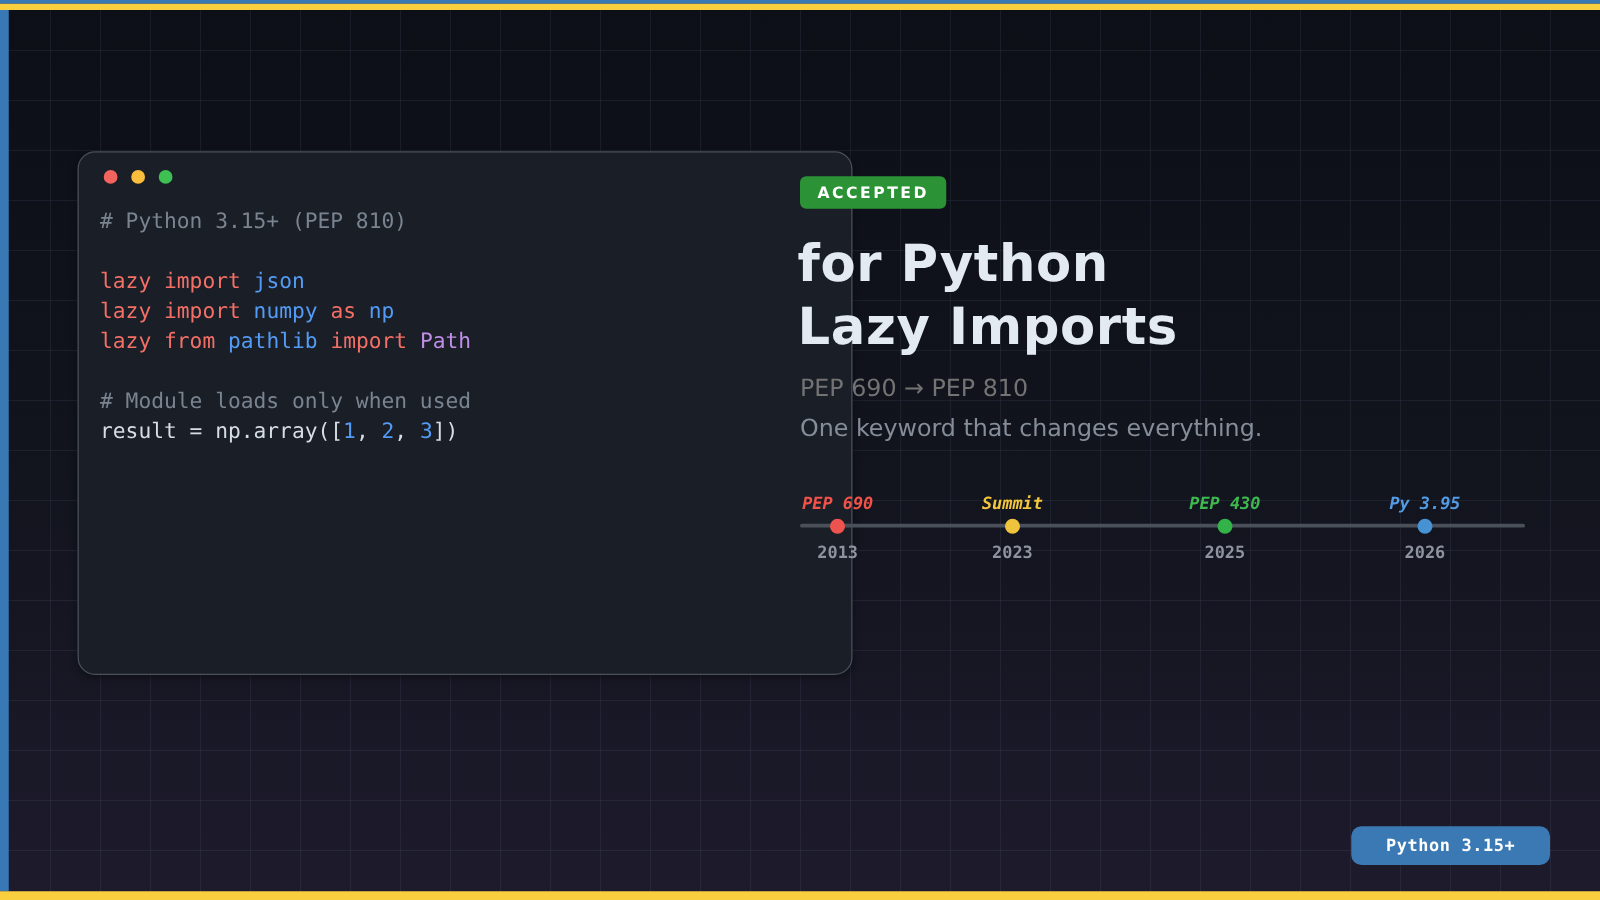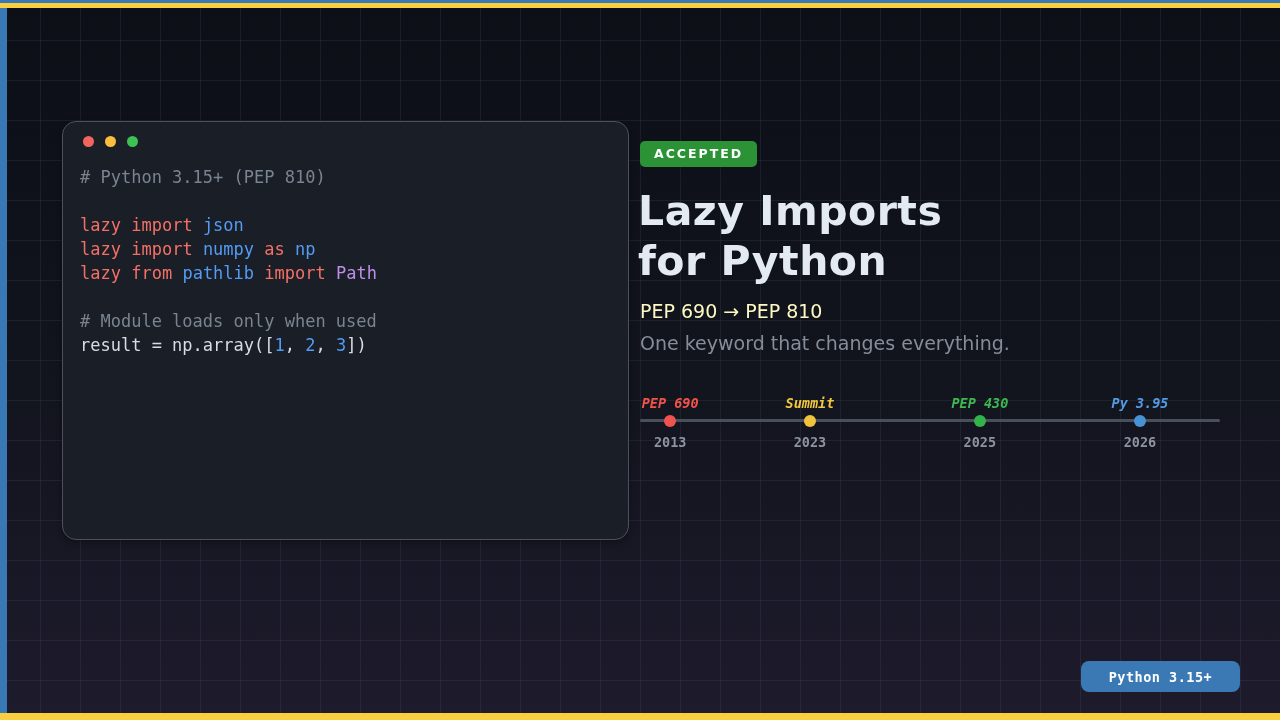--- a/index.html
+++ b/index.html
@@ -18,21 +18,21 @@
 
   
   .edge { position: absolute; z-index: 50; }
   .edge-top-blue   { top: 0; left: 0; right: 0; height: 3px; }
   .edge-top-yellow { top: 3px; left: 0; right: 0; height: 5px; }
   .edge-left       { top: 8px; bottom: 7px; left: 0; width: 7px; }
   .edge-bottom     { bottom: 0; left: 0; right: 0; height: 7px; }
 
   
   .code-window {
-    position: absolute; left: 62px; top: 121px; width: 567px; height: 419px;
+    position: absolute; left: 62px; top: 121px; width: 620px; height: 419px;
     background: #1a1e27;
     border: 1px solid #4a515c;
     border-radius: 14px;
     padding: 13px 17px;
     box-shadow: 0 2px 6px rgba(0,0,0,0.35);
   }
   .traffic { display: flex; gap: 11px; padding-left: 3px; padding-top: 1px; }
   .traffic .dot { width: 11px; height: 11px; border-radius: 50%; display: inline-block; }
   .code-block {
     margin-top: 18px;
@@ -50,21 +50,21 @@
     color: #ffffff; font-size: 12.5px; font-weight: bold; letter-spacing: 2px;
   }
   .page-title {
     position: absolute; left: 638px; top: 186px;
     font-size: 41px; line-height: 50px; font-weight: bold;
     color: #e3eaf2; letter-spacing: 0.5px;
   }
   .page-title span { display: block; }
   .subtitle {
     position: absolute; left: 640px; top: 298px;
-    font-size: 19px; line-height: 26px; color: #fef9c3;
+    font-size: 19px; line-height: 26px; color: #737373;
   }
   .taglines {
     position: absolute; left: 640px; top: 328px;
     font-size: 19px; line-height: 30px; color: #858d99;
   }
   .taglines div { height: 30px; }
 
   
   .timeline { position: absolute; left: 640px; top: 395px; width: 580px; height: 58px; }
   .tl-line { position: absolute; left: 0; right: 0; top: 24px; height: 3px; background: #4a505a; border-radius: 2px; }
@@ -99,22 +99,22 @@
       <span class="dot" style="background: rgb(244, 100, 95);"></span>
       <span class="dot" style="background: rgb(251, 190, 60);"></span>
       <span class="dot" style="background: rgb(62, 192, 83);"></span>
     </div>
   <div class="code-block"><div class="code-line"><span style="color: rgb(122, 132, 144);"># Python 3.15+ (PEP 810)</span></div><div class="code-line">&nbsp;</div><div class="code-line"><span style="color: rgb(244, 112, 103);">lazy</span><span style="color: rgb(214, 221, 228);"> </span><span style="color: rgb(244, 112, 103);">import</span><span style="color: rgb(214, 221, 228);"> </span><span style="color: rgb(83, 155, 245);">json</span></div><div class="code-line"><span style="color: rgb(244, 112, 103);">lazy</span><span style="color: rgb(214, 221, 228);"> </span><span style="color: rgb(244, 112, 103);">import</span><span style="color: rgb(214, 221, 228);"> </span><span style="color: rgb(83, 155, 245);">numpy</span><span style="color: rgb(214, 221, 228);"> </span><span style="color: rgb(244, 112, 103);">as</span><span style="color: rgb(214, 221, 228);"> </span><span style="color: rgb(83, 155, 245);">np</span></div><div class="code-line"><span style="color: rgb(244, 112, 103);">lazy</span><span style="color: rgb(214, 221, 228);"> </span><span style="color: rgb(244, 112, 103);">from</span><span style="color: rgb(214, 221, 228);"> </span><span style="color: rgb(83, 155, 245);">pathlib</span><span style="color: rgb(214, 221, 228);"> </span><span style="color: rgb(244, 112, 103);">import</span><span style="color: rgb(214, 221, 228);"> </span><span style="color: rgb(191, 143, 232);">Path</span></div><div class="code-line">&nbsp;</div><div class="code-line"><span style="color: rgb(122, 132, 144);"># Module loads only when used</span></div><div class="code-line"><span style="color: rgb(214, 221, 228);">result = np.array([</span><span style="color: rgb(83, 155, 245);">1</span><span style="color: rgb(214, 221, 228);">, </span><span style="color: rgb(83, 155, 245);">2</span><span style="color: rgb(214, 221, 228);">, </span><span style="color: rgb(83, 155, 245);">3</span><span style="color: rgb(214, 221, 228);">])</span></div></div>
 </div>
 
 <div class="badge-accepted">ACCEPTED</div>
 
 <h1 class="page-title" style="margin:0;">
+  <span>for Python</span>
   <span>Lazy Imports</span>
-  <span>for Python</span>
 </h1>
 
 <div class="subtitle">PEP 690 → PEP 810</div>
 
 <div class="taglines">
   <div>One keyword that changes everything.</div>
 </div>
 
 <div class="timeline">
   <div class="tl-line"></div>

